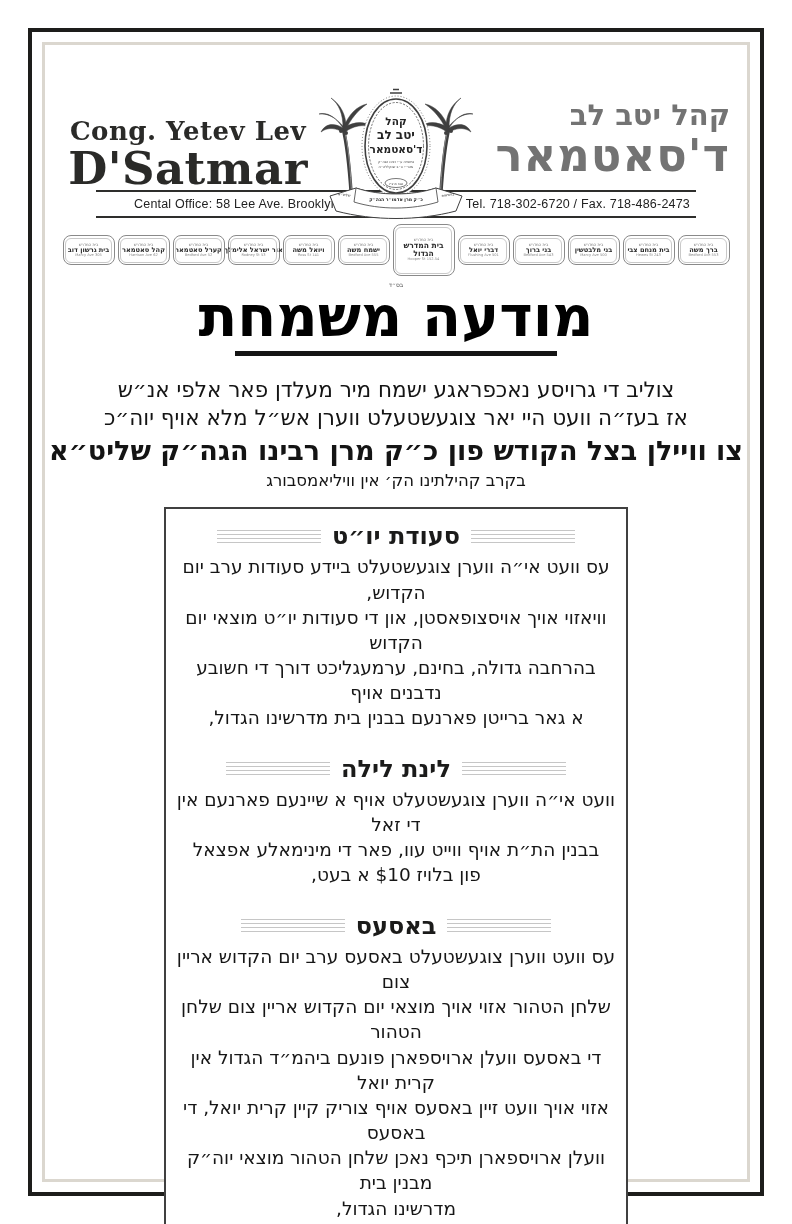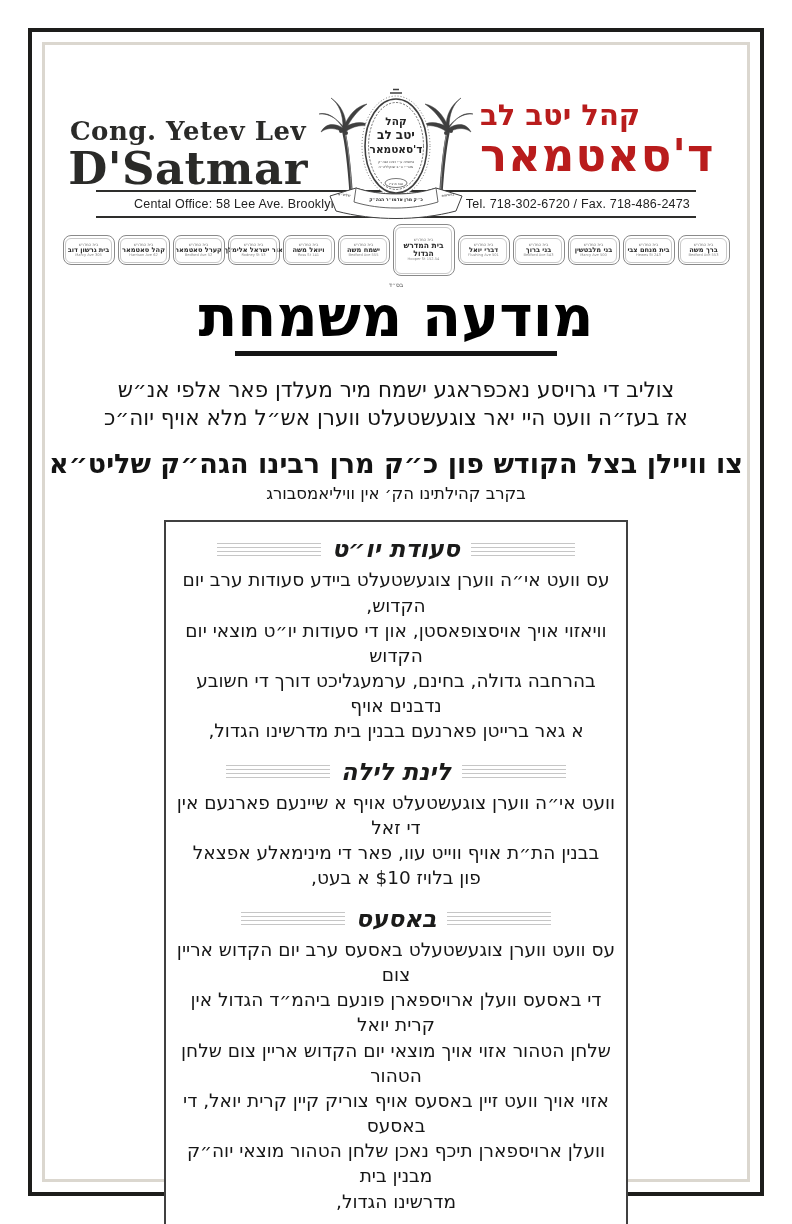--- a/index.html
+++ b/index.html
@@ -10,21 +10,21 @@
          border:4px solid #1d1d1b;}
   .frame-inner{position:absolute;inset:10px;border:3px solid #dbd7cf;
                background:#fff;}
   .content{position:absolute;inset:3px;text-align:center;}
   
   .header{position:relative;height:178px;}
   .logo-en{position:absolute;left:10px;top:68px;width:260px;text-align:center;
            font-family:"DejaVu Serif",serif;color:#2a2a28;}
   .logo-en .l1{font-size:26px;font-weight:600;letter-spacing:.5px;}
   .logo-en .l2{font-size:45px;font-weight:bold;letter-spacing:.5px;line-height:1;}
-  .logo-he{position:absolute;right:14px;top:52px;width:250px;text-align:left;color:#b91c1c;}
+  .logo-he{position:absolute;right:14px;top:52px;width:250px;text-align:right;color:#737373;}
   .logo-he .l1{font-size:29px;font-weight:bold;line-height:1.1;}
   .logo-he .l2{font-size:45px;font-weight:bold;line-height:1.05;letter-spacing:1px;}
   .contact-bar{position:absolute;left:48px;right:48px;top:142px;height:24px;
                border-top:2px solid #2e2e2c;border-bottom:2px solid #2e2e2c;
                display:flex;justify-content:space-between;align-items:center;
                padding:0 6px 0 38px;z-index:1;}
   .contact-bar span{font-size:12.5px;color:#222;letter-spacing:.2px;
                font-family:"Liberation Sans",sans-serif;}
   .crest{position:absolute;left:50%;top:36px;margin-left:-78px;z-index:2;}
   
@@ -39,31 +39,31 @@
   .stamp .s-addr{font-size:3.6px;color:#8a8a8a;line-height:1;}
   .stamp.center{width:62px;height:52px;}
   .stamp.center .s-main{font-size:7.6px;white-space:normal;}
   .bsd-note{font-size:6px;color:#555;margin-top:5px;}
   
   .title{margin-top:0;font-size:57px;font-weight:bold;color:#000000;line-height:1;}
   .title-rule{width:322px;height:5px;background:#141414;margin:6px auto 0;}
   
   .intro{margin-top:20px;color:#141414;}
   .intro .i12{font-size:21.5px;line-height:1.28;}
-  .intro .i3{font-size:27px;font-weight:bold;margin-top:17px;line-height:1.15;}
+  .intro .i3{font-size:27px;font-weight:bold;margin-top:4px;line-height:1.15;}
   .intro .i4{font-size:16.5px;margin-top:5px;}
   
   .box{width:464px;margin:17px auto 0;border:2.5px solid #404040;background:#fff;
        padding:14px 10px 26px;box-sizing:border-box;}
-  .sec-head{display:flex;align-items:center;justify-content:center;gap:11px;font-style:italic;}
+  .sec-head{display:flex;align-items:center;justify-content:center;gap:11px;}
   .deco{width:104px;height:13px;
         background:repeating-linear-gradient(to bottom,#c6c6c6 0 1px,transparent 1px 4px);}
   .sec-title{font-size:24px;font-weight:bold;color:#1b1b1a;line-height:1.1;}
   .sec-body{font-size:18.5px;line-height:1.36;color:#161616;margin-top:5px;}
-  .sec + .sec{margin-top:15px;}
+  .sec + .sec{margin-top:25px;}
   .rtl{direction:rtl;}
 </style>
 </head>
 <body>
 
 <div class="canvas">
   <div class="frame">
     <div class="frame-inner">
       <div class="content">
 
@@ -222,22 +222,22 @@
           </div>
 
           <div class="sec">
             <div class="sec-head">
               <div class="deco"></div>
               <div class="sec-title">באסעס</div>
               <div class="deco"></div>
             </div>
             <div class="sec-body">
               <div>עס וועט ווערן צוגעשטעלט באסעס ערב יום הקדוש אריין צום</div>
+              <div>שלחן הטהור אזוי אויך מוצאי יום הקדוש אריין צום שלחן הטהור</div>
               <div>די באסעס וועלן ארויספארן פונעם ביהמ״ד הגדול אין קרית יואל</div>
-              <div>שלחן הטהור אזוי אויך מוצאי יום הקדוש אריין צום שלחן הטהור</div>
               <div>אזוי אויך וועט זיין באסעס אויף צוריק קיין קרית יואל, די באסעס</div>
               <div>וועלן ארויספארן תיכף נאכן שלחן הטהור מוצאי יוה״ק מבנין בית</div>
               <div>מדרשינו הגדול,</div>
             </div>
           </div>
 
         </div>
 
       </div>
     </div>

